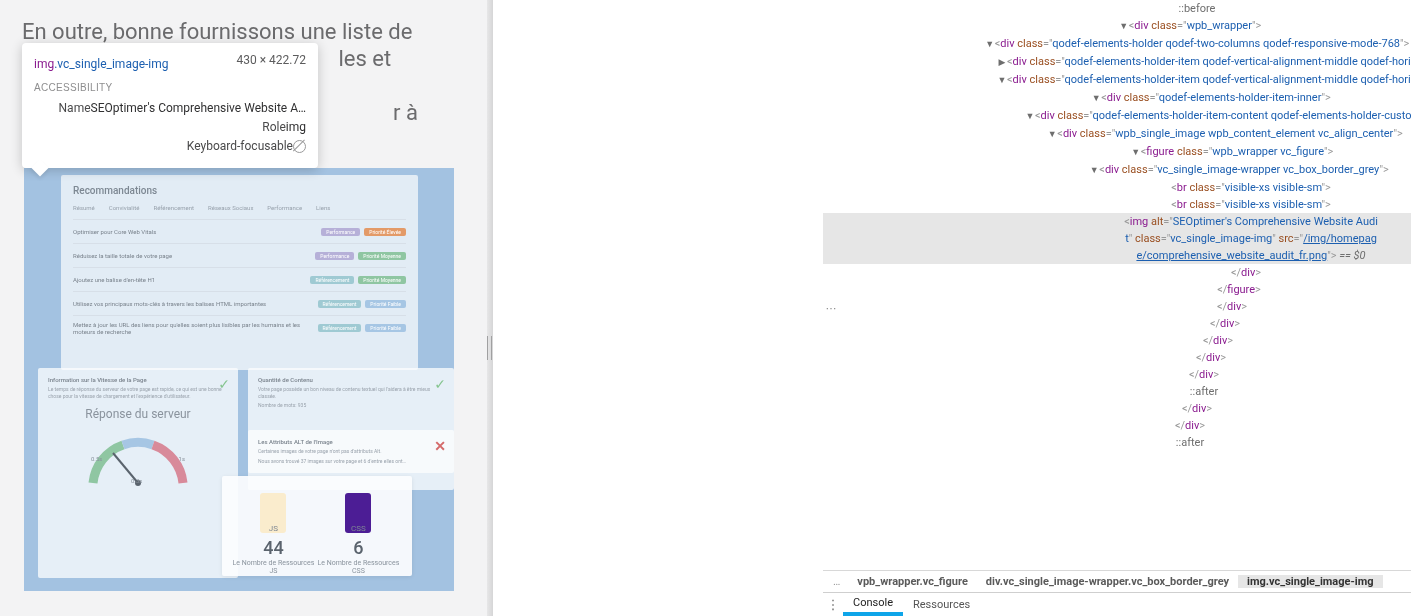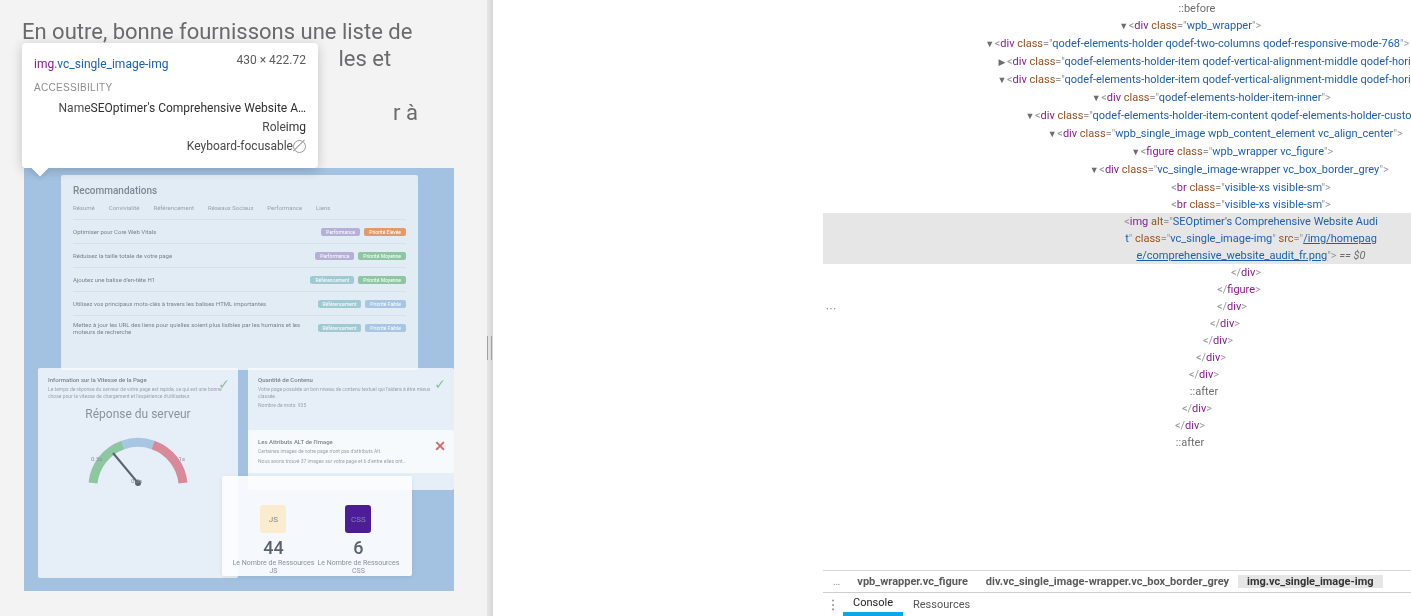--- a/index.html
+++ b/index.html
@@ -34,21 +34,21 @@
 .sc-sub { font-size: 5px; color: #9aa3ad; margin-top: 3px; line-height: 1.3; }
 .check { position: absolute; right: 8px; top: 8px; color: #85c58f; font-size: 14px; }
 .cross { position: absolute; right: 8px; top: 8px; color: #d46a6a; font-size: 14px; font-weight: bold; }
 
 .gauge-wrap { text-align: center; margin-top: 8px; }
 .gauge-label { font-size: 12px; color: #8a939d; margin-bottom: 12px; }
 .gauge { position: relative; width: 110px; height: 55px; margin: 6px auto 0; }
 .gauge .lbl { position: absolute; font-size: 6px; color: #8a939d; }
 
 .res-pair { display: flex; justify-content: space-around; text-align: center; padding-top: 5px; }
-.res-ic { width: 26px; height: 28px; border-radius: 3px; margin: 16px auto 4px; display: flex; align-items: center; justify-content: center; font-size: 8px; color: #7f8893; }
+.res-ic { width: 26px; height: 40px; border-radius: 3px; margin: 4px auto 4px; display: flex; align-items: flex-end; justify-content: center; font-size: 8px; color: #7f8893; }
 .res-js { background: #faeccd; }
 .res-css { background: #4c1d95; }
 .res-num { font-size: 18px; color: #5a636d; font-weight: 500; }
 .res-lbl { font-size: 7px; color: #8a939d; line-height: 1.2; margin-top: 1px; }
 
 
 .tooltip { position: absolute; left: 22px; top: 43px; width: 296px; background: #fff; border-radius: 4px; box-shadow: 0 2px 12px rgba(0,0,0,0.2); padding: 10px 12px 12px; z-index: 10; font-family: Menlo, Consolas, monospace; }
 .tooltip::after { content: ""; position: absolute; bottom: -6px; left: 12px; width: 12px; height: 12px; background: #fff; transform: rotate(45deg); box-shadow: 2px 2px 4px rgba(0,0,0,0.08); }
 .tt-top { display: flex; justify-content: space-between; margin-bottom: 10px; }
 .tt-sel .tag { color: #8a1b8f; font-size: 12px; }

